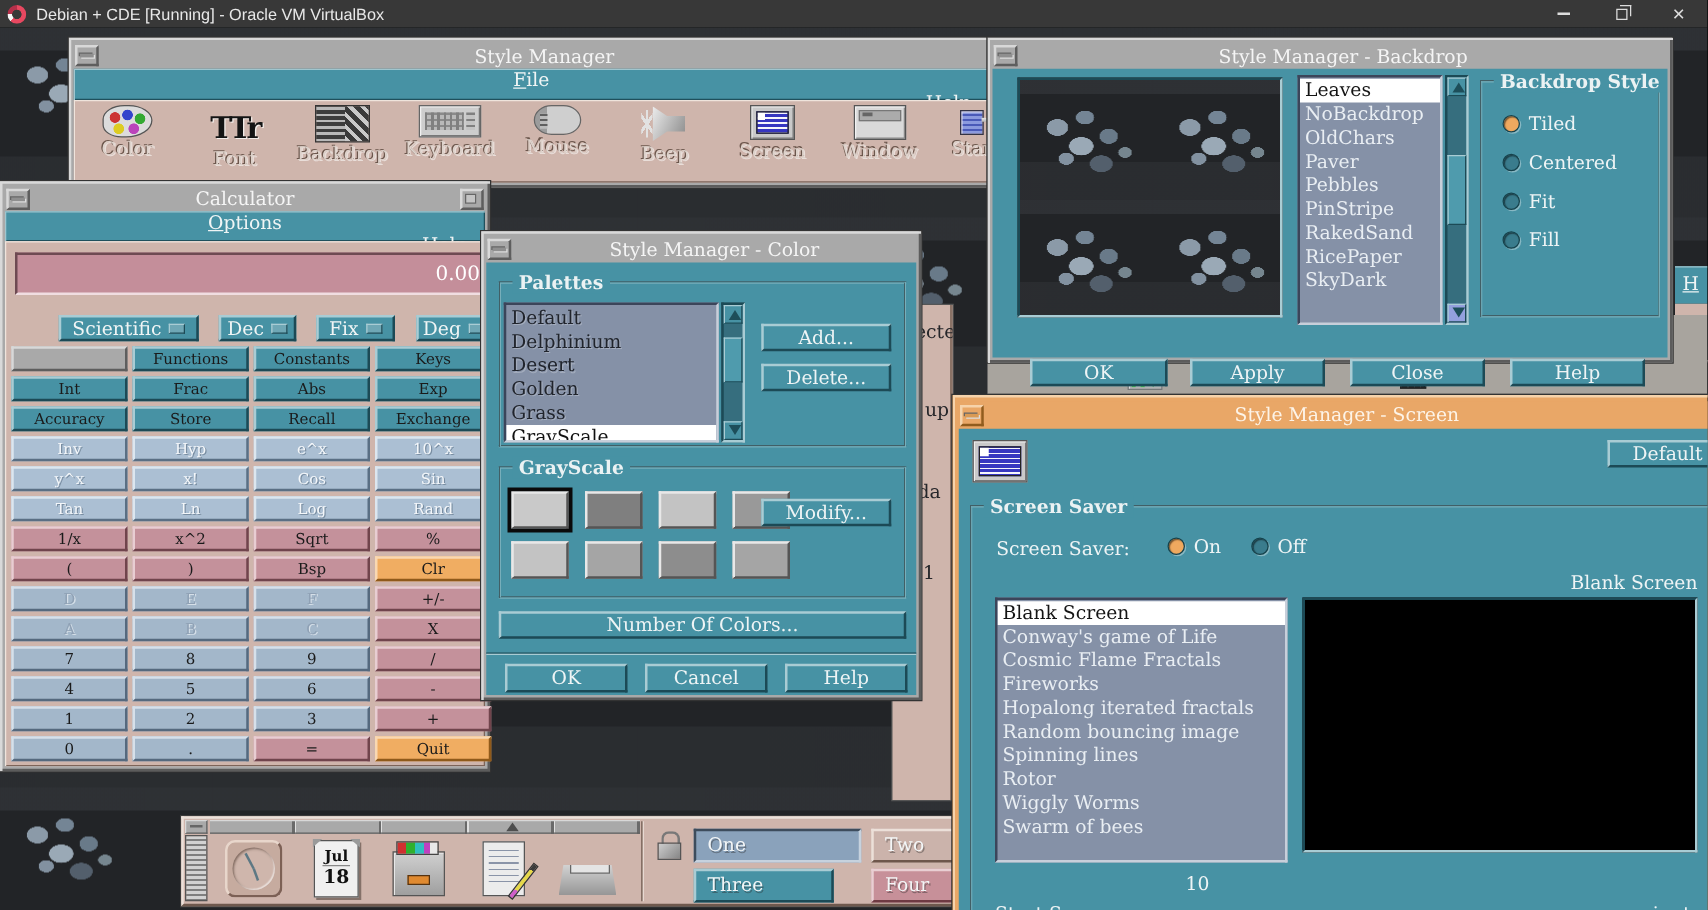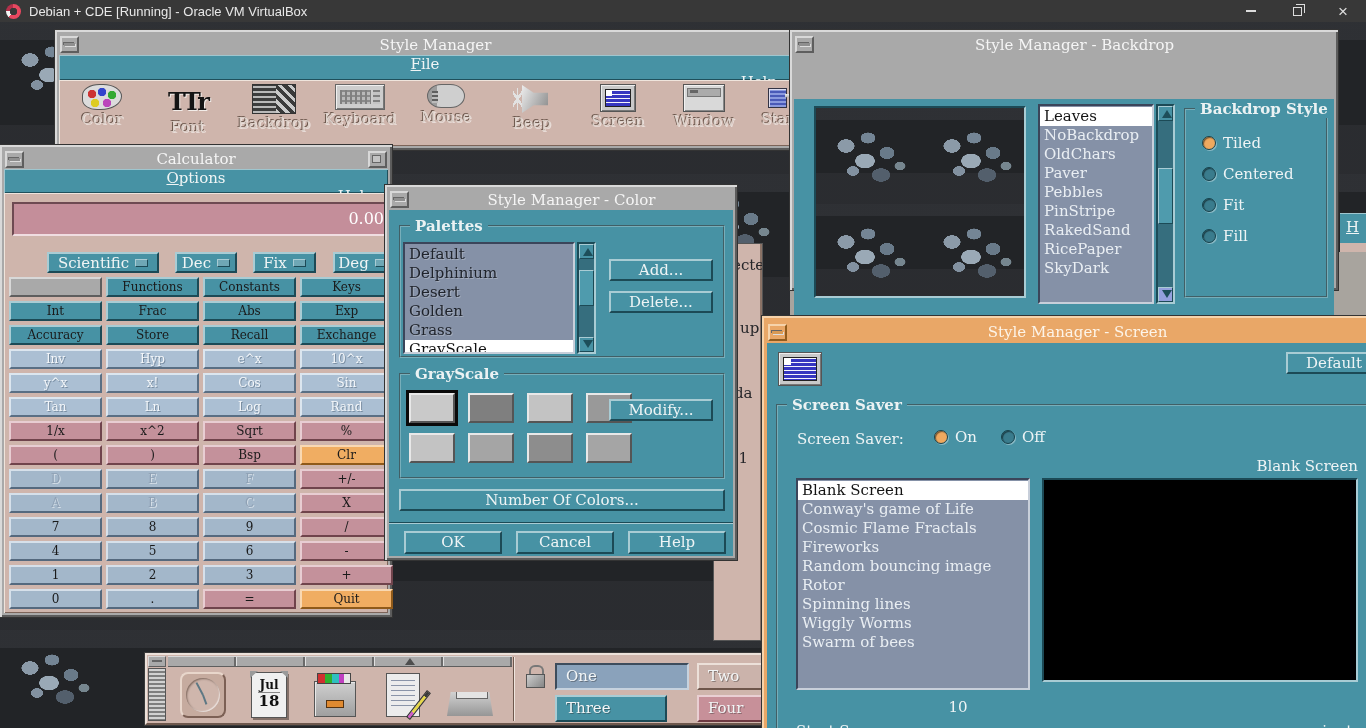--- a/index.html
+++ b/index.html
@@ -542,21 +542,21 @@
             <div class="m-btn">Help</div>
           </div>
       </div>
     </div>
 
     <div class="win" style="left:790px; top:8px; width:548px; height:260px; z-index:16;">
       <div class="titlebar inactive" style="left:4px; top:4px; width:540px;">
         <span class="tb-box tb-min"></span>
         <span class="tb-title">Style Manager - Backdrop</span>
       </div>
-      <div style="position:absolute; left:4px; top:25px; width:540px; height:231px; background:#4792a4;margin-top:44px;">
+      <div style="position:absolute; left:4px; top:25px; width:540px; height:231px; background:#4792a4;">
         <div class="bd-preview leafbg" style="top:7px;"></div>
         <div class="listbox" style="left:244px; top:5px; width:116px; height:200px;">
             <div class="list-item selected">Leaves</div>
             <div class="list-item">NoBackdrop</div>
             <div class="list-item">OldChars</div>
             <div class="list-item">Paver</div>
             <div class="list-item">Pebbles</div>
             <div class="list-item">PinStripe</div>
             <div class="list-item">RakedSand</div>
             <div class="list-item">RicePaper</div>
@@ -667,23 +667,24 @@
                 <span class="radio"></span>
                 <span class="radio-label">Off</span>
               </div>
             </div>
           <div class="scr-label" style="left:380px; top:51px; width:200px; text-align:right;">Blank Screen</div>
           <div class="listbox" style="left:18px; top:72px; width:234px; height:212px;">
               <div class="list-item selected">Blank Screen</div>
               <div class="list-item">Conway's game of Life</div>
               <div class="list-item">Cosmic Flame Fractals</div>
               <div class="list-item">Fireworks</div>
+              <div class="list-item">Hopalong iterated fractals</div>
               <div class="list-item">Random bouncing image</div>
+              <div class="list-item">Spinning lines</div>
               <div class="list-item">Rotor</div>
-              <div class="list-item">Spinning lines</div>
               <div class="list-item">Wiggly Worms</div>
               <div class="list-item">Swarm of bees</div>
             </div>
           <div class="black-preview" style="left:264px; top:72px; width:316px; height:204px;"></div>
           <div class="scr-label" style="left:150px; top:292px; width:60px; text-align:center;">10</div>
           <div class="scr-label" style="left:18px; top:316px;">Start S</div>
 
           <div class="scr-label" style="left:530px; top:316px;">minut</div>
         </div>
       </div>

